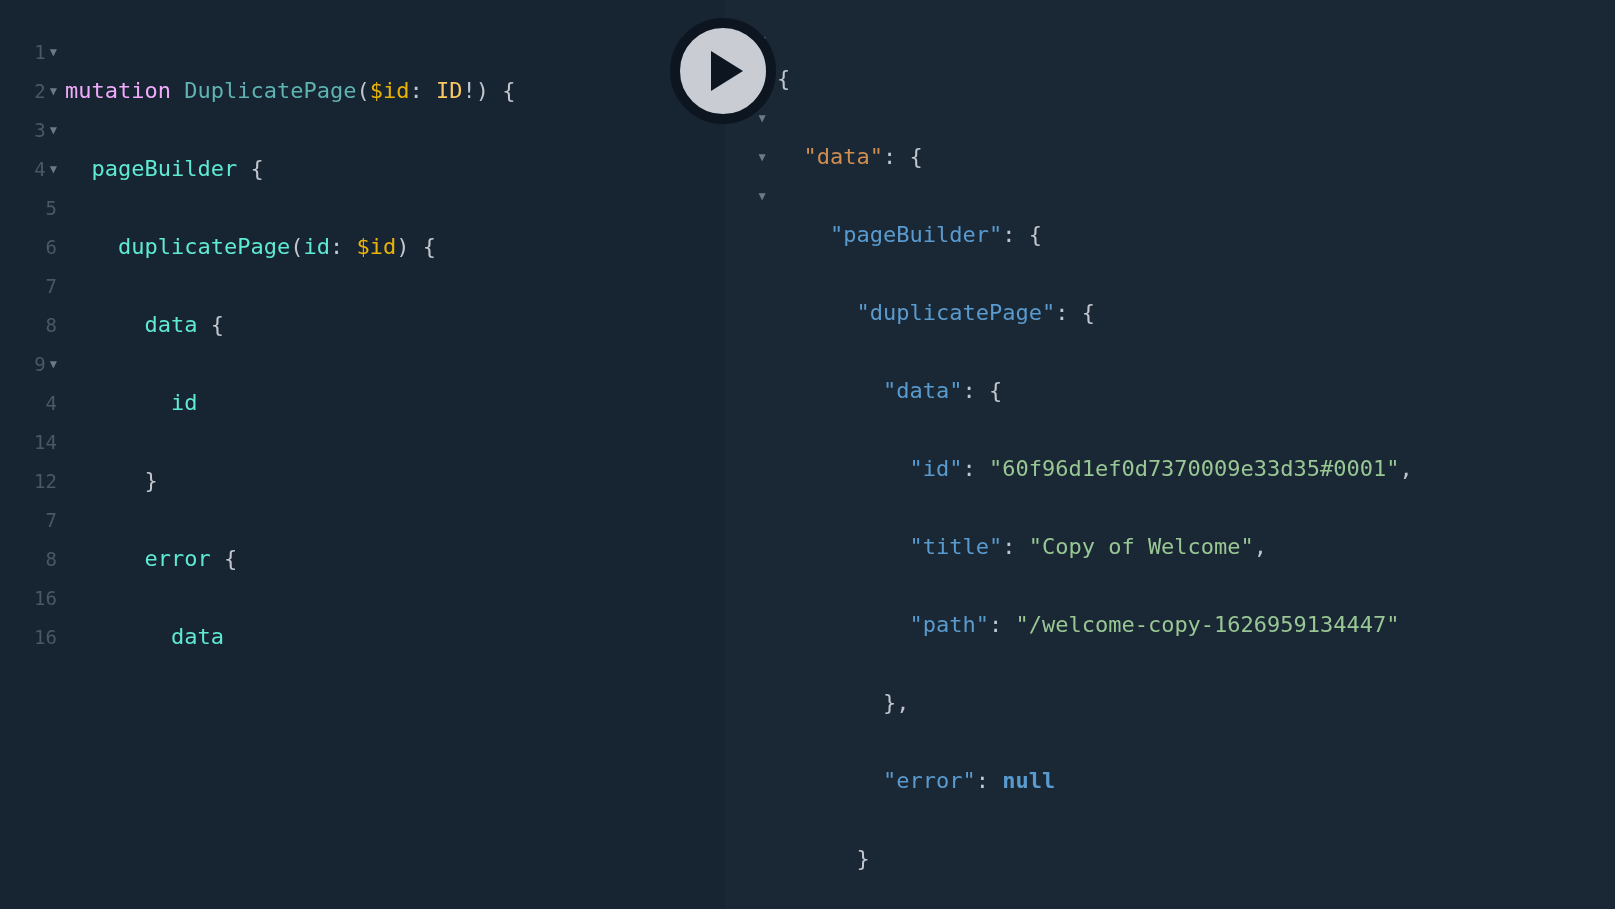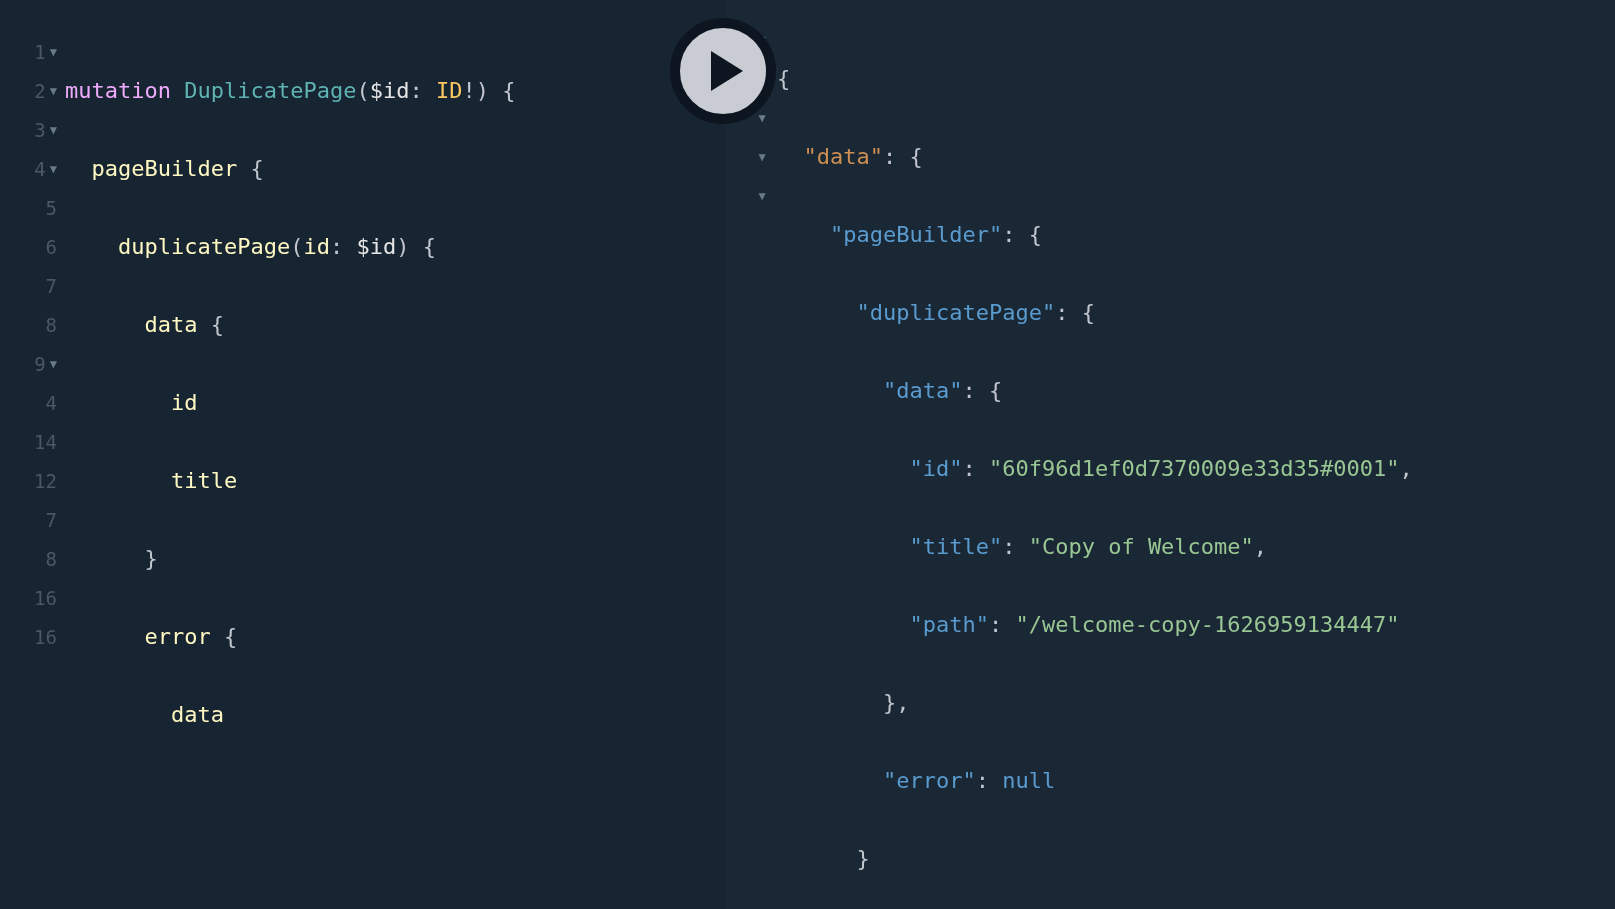--- a/index.html
+++ b/index.html
@@ -66,28 +66,28 @@
   color: #6a7a88;
 }
 .code {
   flex: 1;
   line-height: 39px;
   white-space: pre;
 }
 .code-line { height: 39px; }
 .kw { color: #f0abfc; }
 .def { color: #5fb3b3; }
-.var { color: #e5e5e5; }
+.var { color: #eab308; }
 .type { color: #fac863; }
-.field { color: #fef9c3; }
+.field { color: #5eead4; }
 .brace { color: #c0c5ce; }
 .paren { color: #c0c5ce; }
 .key { color: #5a9bcf; }
 .str { color: #99c794; }
-.null { color: #5a9bcf; }
+.null { color: #5a9bcf; font-weight: bold; }
 .punct { color: #c0c5ce; }
 .key-orange { color: #d08f52; }
 
 .play-button {
   position: absolute;
   left: 670px;
   top: 18px;
   width: 106px;
   height: 106px;
   border-radius: 50%;
@@ -167,21 +167,20 @@
       <div class="gutter-line">
           <span>16</span>
         </div>
     </div>
     <div class="code">
 <div class="code-line"><span class="kw">mutation</span> <span class="def">DuplicatePage</span><span class="paren">(</span><span class="var">$id</span><span class="punct">:</span> <span class="type">ID</span><span class="punct">!</span><span class="paren">)</span> <span class="brace">{</span></div>
 <div class="code-line">  <span class="field">pageBuilder</span> <span class="brace">{</span></div>
 <div class="code-line">    <span class="field">duplicatePage</span><span class="paren">(</span><span class="field">id</span><span class="punct">:</span> <span class="var">$id</span><span class="paren">)</span> <span class="brace">{</span></div>
 <div class="code-line">      <span class="field">data</span> <span class="brace">{</span></div>
 <div class="code-line">        <span class="field">id</span></div>
-<div class="code-line">        <span class="field">title</span></div>
 <div class="code-line">      <span class="brace">}</span></div>
 <div class="code-line">      <span class="field">error</span> <span class="brace">{</span></div>
 <div class="code-line">        <span class="field">data</span></div>
 
 
 
 
 
     </div>
   </div>

